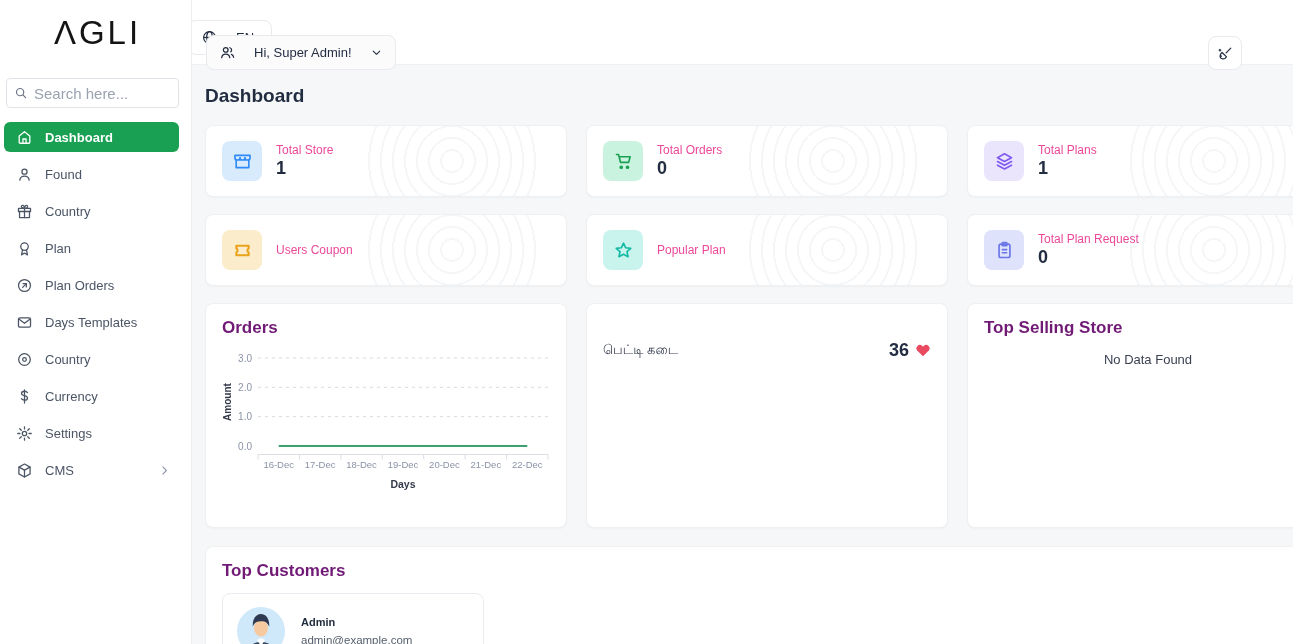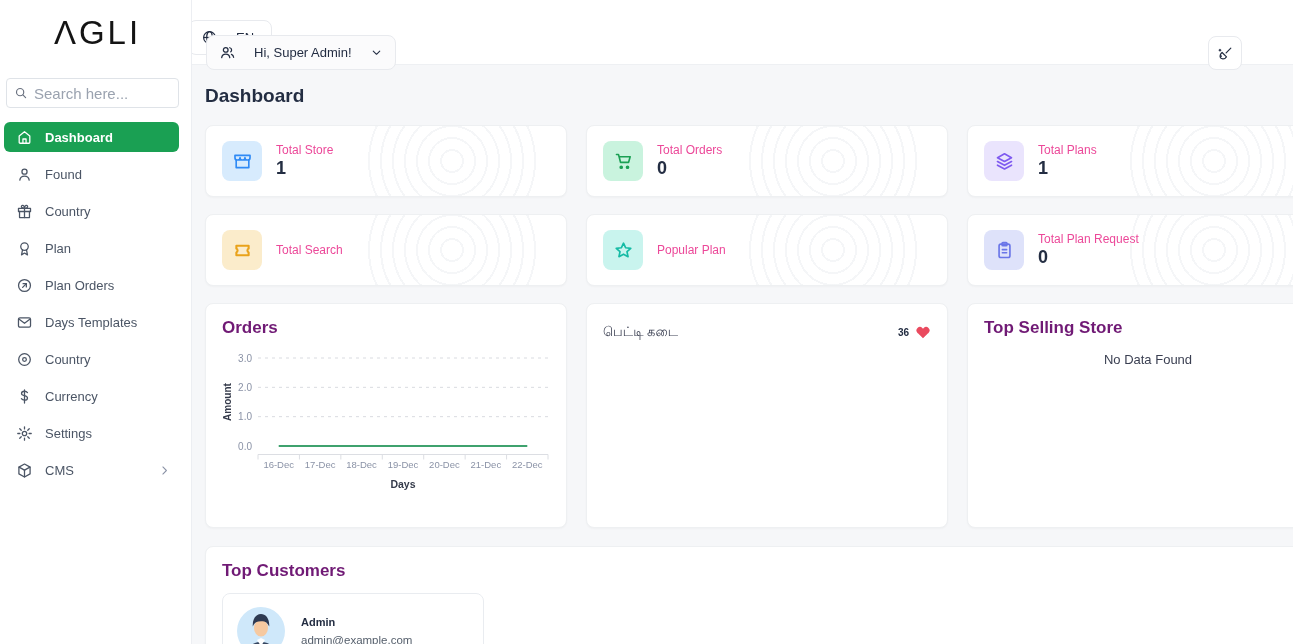--- a/index.html
+++ b/index.html
@@ -53,23 +53,23 @@
   .stat-text { z-index:1; }
   .stat-label { font-size:12px; color:#ec4899; }
   .stat-value { font-size:18px; font-weight:700; line-height:1.25; }
   .stat-value:empty { display:none; }
   .rings { position:absolute; right:24px; top:50%; transform:translateY(-50%); width:180px; height:180px;
            border-radius:50%; pointer-events:none; opacity:.6;
            background:repeating-radial-gradient(circle, rgba(0,0,0,0) 0 10px, #eef0f3 10px 12px); }
 
   .panel { height:225px; padding:14px 16px; }
   .card-title { font-size:17px; font-weight:700; color:#701a75; }
-  .popular-row { display:flex; justify-content:space-between; align-items:center; margin-top:6px;
+  .popular-row { display:flex; justify-content:space-between; align-items:center; margin-top:22px;
                  font-size:13px; color:#3a3f51; }
-  .likes { display:flex; align-items:center; gap:6px; font-weight:700; font-size:10px; color:#232d42; }
+  .likes { display:flex; align-items:center; gap:6px; font-weight:700; font-size:18px; color:#232d42; }
   .no-data { text-align:center; margin-top:14px; font-size:13px; color:#3a3f51; }
 
   .customers-card { margin-top:18px; width:1125px; height:160px; padding:14px 16px; }
   .customer-item { margin-top:12px; width:262px; border:1px solid #e9ecf0; border-radius:8px;
                    padding:12px 14px; display:flex; gap:16px; align-items:center; background:#fff; height:76px; }
   .customer-name { font-size:11px; font-weight:700; color:#232d42; }
   .customer-email { font-size:11.5px; color:#545e6b; margin-top:6px; }
   .avatar { width:48px; height:48px; flex:0 0 auto; }
 </style>
 </head>
@@ -281,21 +281,21 @@
       <div class="rings"></div>
     </div>
 
     <div class="card stat-card">
       <div class="stat-icon" style="background: rgb(251, 236, 203); color: rgb(233, 162, 26);">
         <svg width="21" height="21" viewBox="0 0 24 24" fill="none" stroke="currentColor" stroke-width="2.4" stroke-linecap="round" stroke-linejoin="round">
             <path d="M5 6.5h14v3.4a2.3 2.3 0 0 0 0 4.2v3.4H5v-3.4a2.3 2.3 0 0 0 0-4.2z"></path>
           </svg>
       </div>
       <div class="stat-text">
-        <div class="stat-label">Total Search</div>
+        <div class="stat-label">Users Coupon</div>
 
       </div>
       <div class="rings"></div>
     </div>
 
     <div class="card stat-card">
       <div class="stat-icon" style="background: rgb(201, 244, 238); color: rgb(22, 187, 165);">
         <svg width="21" height="21" viewBox="0 0 24 24" fill="none" stroke="currentColor" stroke-width="1.9" stroke-linecap="round" stroke-linejoin="round">
             <polygon points="12 3.6 14.5 8.9 20.3 9.5 16 13.4 17.2 19.1 12 16.2 6.8 19.1 8 13.4 3.7 9.5 9.5 8.9"></polygon>
           </svg>

